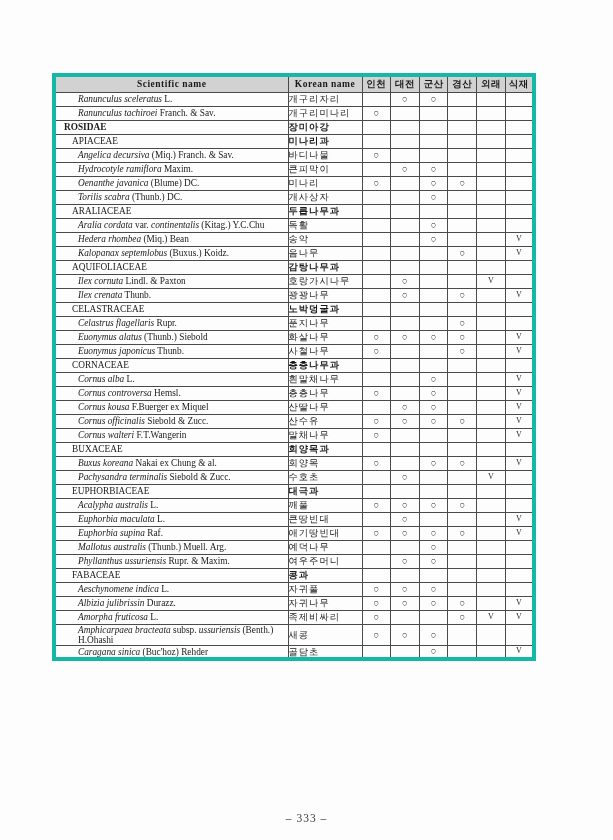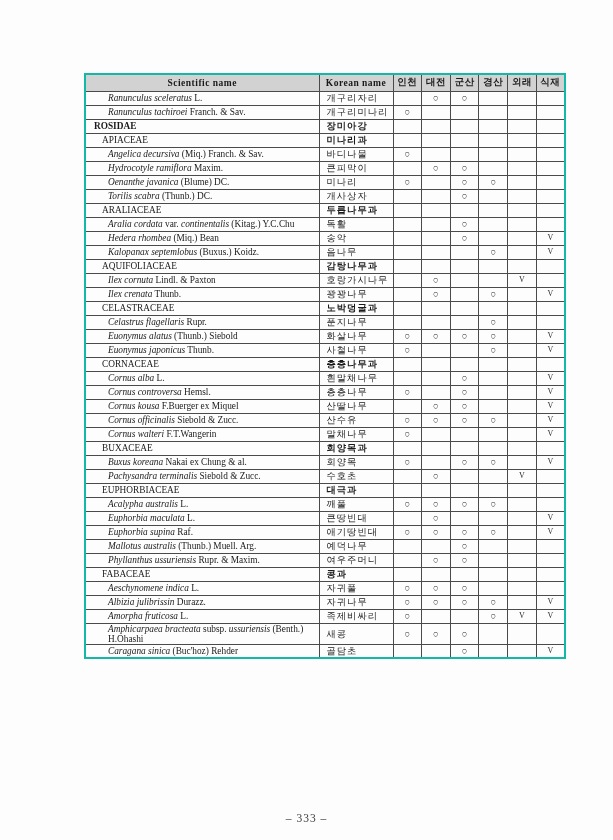--- a/index.html
+++ b/index.html
@@ -6,42 +6,42 @@
   html,body { background:#ffffff; }
   .sheet {
     position:relative;
     width:613px; height:840px;
     background:#fdfdfd;
     font-family:"Liberation Serif", serif;
     color:#1a1a1a;
     overflow:hidden;
   }
   table.flora {
-    position:absolute; left:84px; top:73px;
+    position:absolute; left:52px; top:73px;
     width:480px;
     border-collapse:collapse;
     table-layout:fixed;
-    border:2px solid #14b8a6;
+    border:4px solid #14b8a6;
   }
   table.flora th, table.flora td { border:1px solid #4a4a4a; overflow:hidden; }
   thead th {
     background:#d2d2d2;
     font-weight:bold;
     font-size:9.5px;
     height:17px;
     text-align:center;
     letter-spacing:0.5px;
   }
   tbody td { height:14px; font-size:9.3px; vertical-align:middle; line-height:1.1; }
   .cell-sci { padding-left:22px; padding-right:2px;margin-left:12px; }
   .row-family .cell-sci { padding-left:16px; font-weight:normal; font-style:normal; }
   .row-subclass .cell-sci { padding-left:8px; font-weight:bold; font-style:normal; }
   .row-family .cell-kor, .row-subclass .cell-kor { font-weight:bold;margin-left:12px; }
   .it { font-style:italic; }
-  .cell-kor { padding-left:7px; letter-spacing:1px; }
+  .cell-kor { letter-spacing:1px; }
   .cell-mark { text-align:center; font-size:9.5px; color:#2a2a2a; }
   .cell-mark.vmark { font-size:8px; }
   .page-number {
     position:absolute; top:812px; left:0; width:100%;
     text-align:center; font-size:11.5px; color:#3a3a3a; letter-spacing:1px;
   }
 </style>
 </head>
 <body>
 

